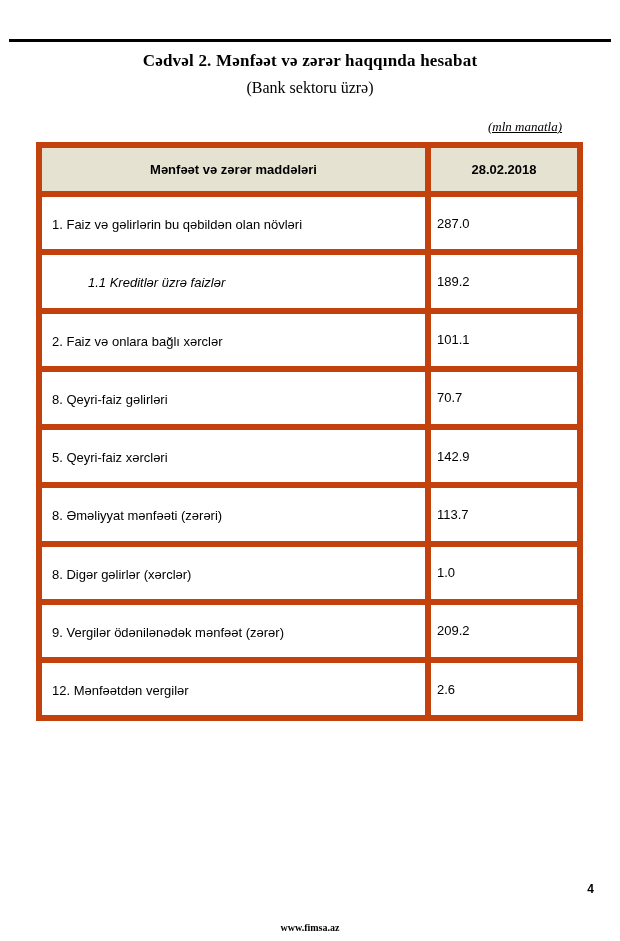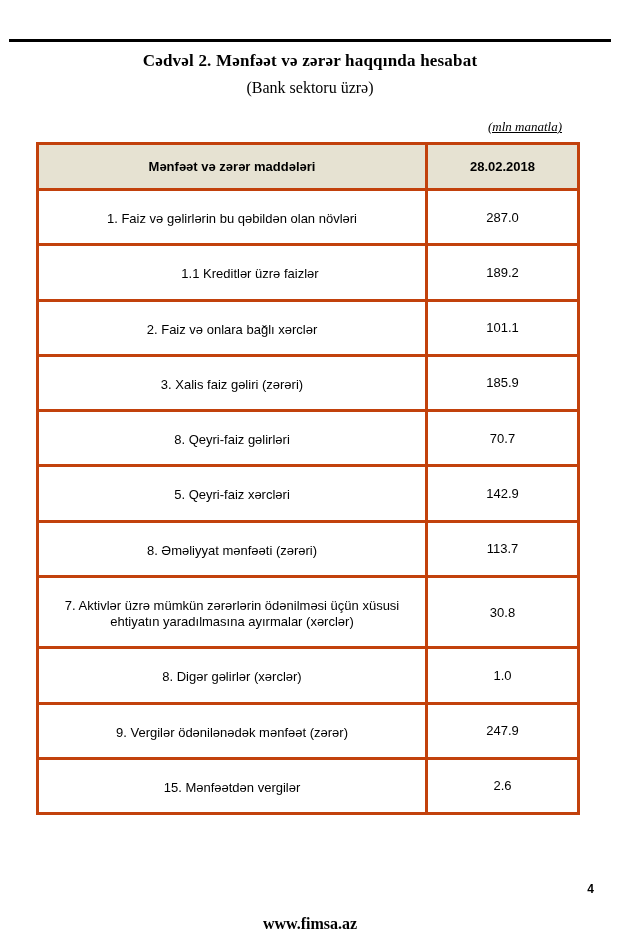--- a/index.html
+++ b/index.html
@@ -60,58 +60,59 @@
     left: 36px;
     width: 541px;
     border-collapse: collapse;
     table-layout: fixed;
     font-size: 13px;
   }
   .report-table col.c-label { width: 389px; }
   .report-table col.c-value { width: 152px; }
   .report-table th,
   .report-table td {
-    border: 3px solid #c2410c;
+    border: 6px solid #c2410c;
     vertical-align: middle;
   }
   .report-table th {
     background: #e6e2d2;
     font-weight: bold;
     text-align: center;
     padding: 14px 8px;
     font-size: 13px;
   }
   .report-table td.label {
-    text-align: center;
+    text-align: left;
     padding: 20px 10px 16px 10px;
     line-height: 1.25;
   }
   .report-table td.label.indent {
     padding-left: 46px;
+    font-style: italic;
   }
   .report-table td.value {
-    text-align: center;
+    text-align: left;
     padding: 16px 6px;
   }
   .page-number {
     position: absolute;
     top: 882px;
     right: 26px;
     font-size: 12px;
     font-weight: bold;
   }
   .footer {
     position: absolute;
     bottom: 8px;
     left: 0;
     right: 0;
     text-align: center;
     font-family: "Liberation Serif", "DejaVu Serif", serif;
     font-weight: bold;
-    font-size: 16px;
+    font-size: 10px;
   }
 </style>
 </head>
 <body>
 
 <div class="page">
 
   <div class="top-rule"></div>
 
   <div class="doc-title">Cədvəl 2. Mənfəət və zərər haqqında hesabat</div>
@@ -137,49 +138,41 @@
       </tr>
       <tr>
         <td class="label indent">1.1 Kreditlər üzrə faizlər</td>
         <td class="value">189.2</td>
       </tr>
       <tr>
         <td class="label">2. Faiz və onlara bağlı xərclər</td>
         <td class="value">101.1</td>
       </tr>
       <tr>
-        <td class="label">3. Xalis faiz gəliri (zərəri)</td>
-        <td class="value">185.9</td>
-      </tr>
-      <tr>
         <td class="label">8. Qeyri-faiz gəlirləri</td>
         <td class="value">70.7</td>
       </tr>
       <tr>
         <td class="label">5. Qeyri-faiz xərcləri</td>
         <td class="value">142.9</td>
       </tr>
       <tr>
         <td class="label">8. Əməliyyat mənfəəti (zərəri)</td>
         <td class="value">113.7</td>
       </tr>
       <tr>
-        <td class="label">7. Aktivlər üzrə mümkün zərərlərin ödənilməsi üçün xüsusi ehtiyatın yaradılmasına ayırmalar (xərclər)</td>
-        <td class="value">30.8</td>
-      </tr>
-      <tr>
         <td class="label">8. Digər gəlirlər (xərclər)</td>
         <td class="value">1.0</td>
       </tr>
       <tr>
         <td class="label">9. Vergilər ödənilənədək mənfəət (zərər)</td>
-        <td class="value">247.9</td>
+        <td class="value">209.2</td>
       </tr>
       <tr>
-        <td class="label">15. Mənfəətdən vergilər</td>
+        <td class="label">12. Mənfəətdən vergilər</td>
         <td class="value">2.6</td>
       </tr>
     </tbody>
   </table>
 
   <div class="page-number">4</div>
 
   <div class="footer">www.fimsa.az</div>
 
 </div>

